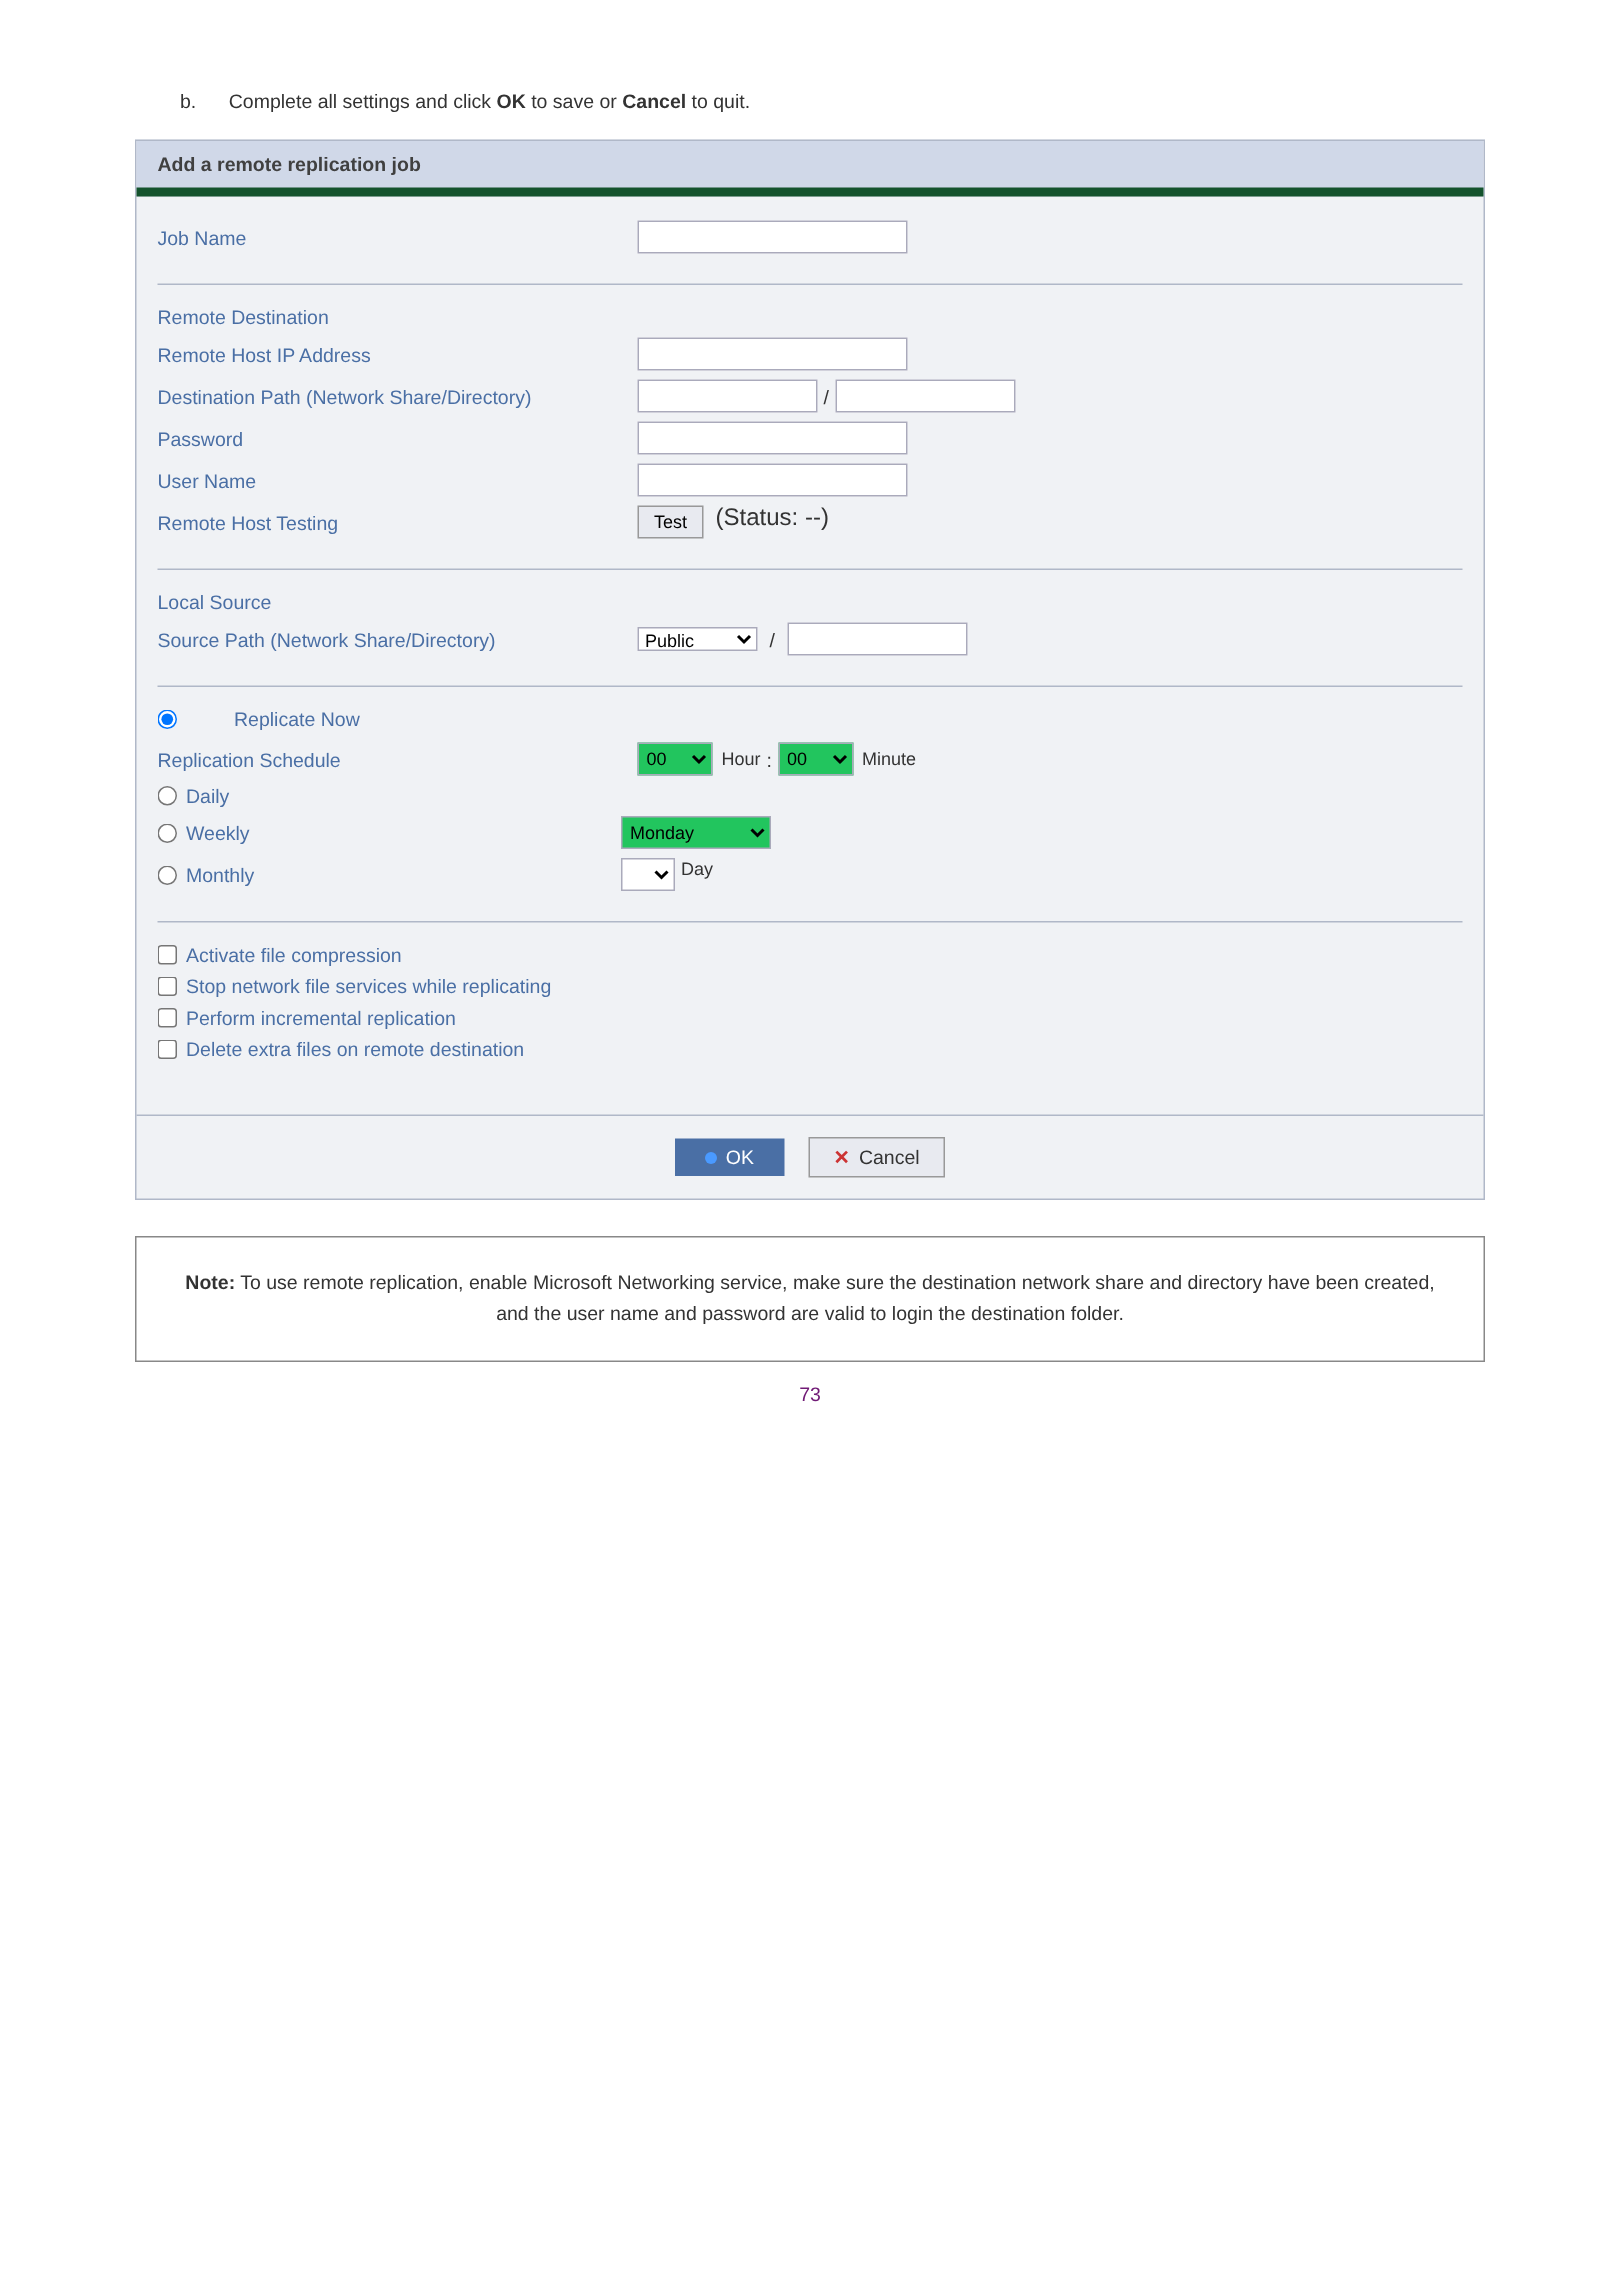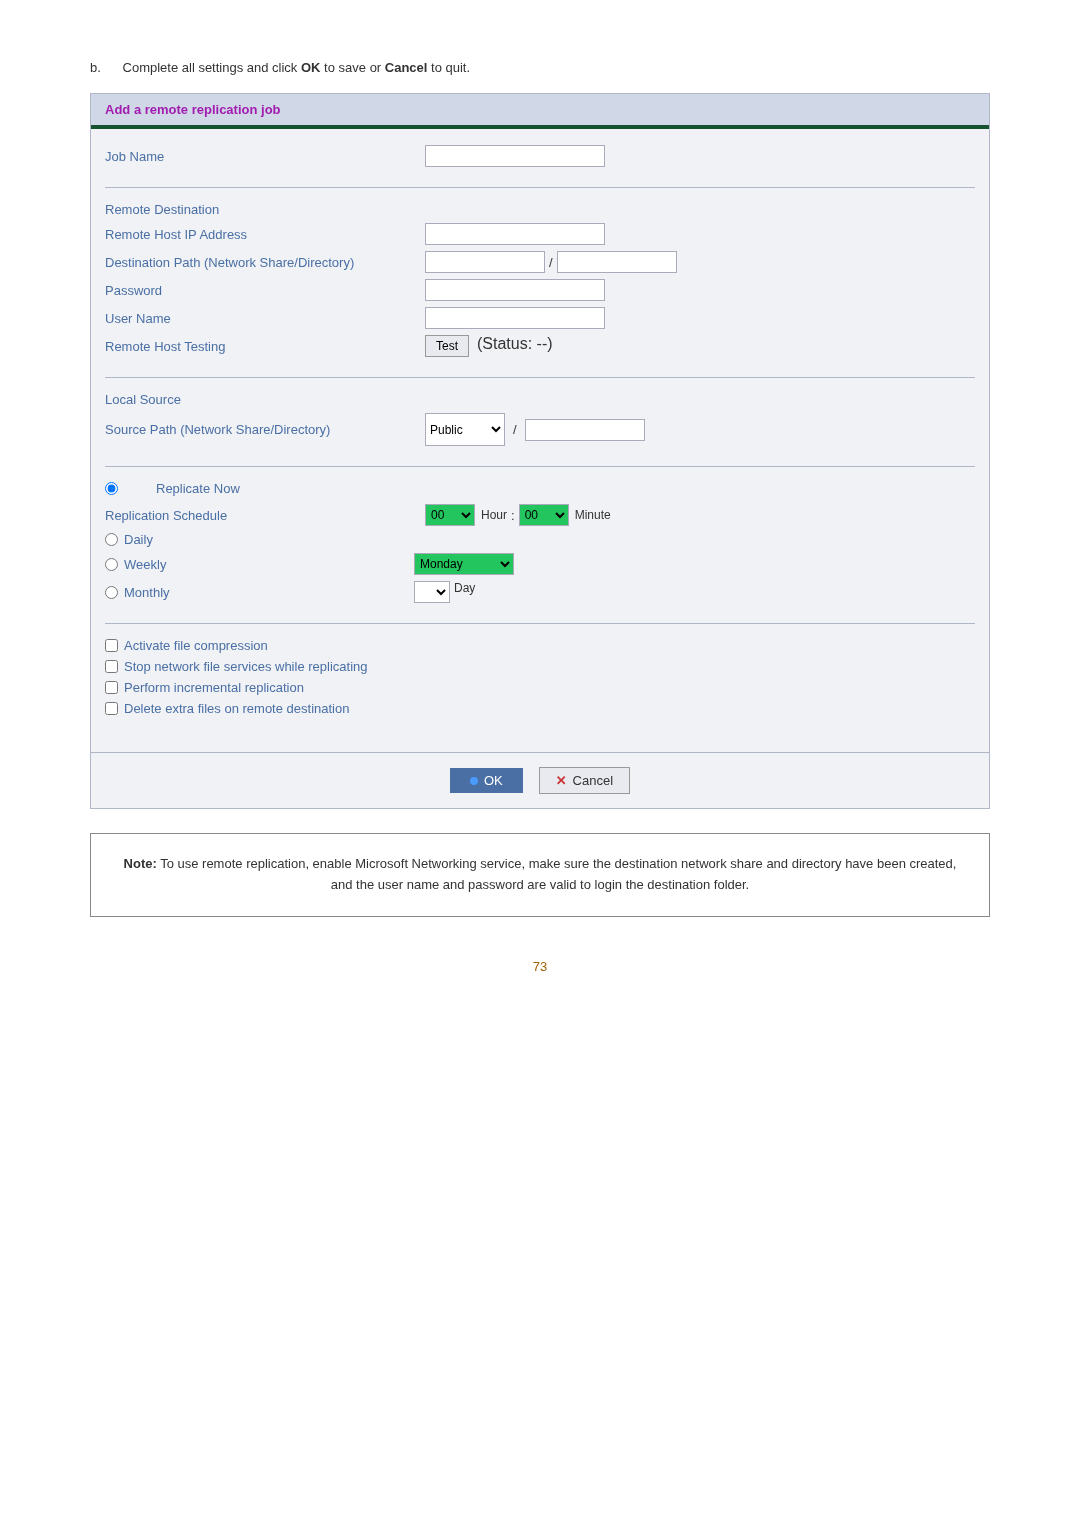--- a/index.html
+++ b/index.html
@@ -18,40 +18,41 @@
 
     .page-content {
       width: 100%;
       max-width: 900px;
     }
 
     .intro-text {
       font-size: 13px;
       color: #333;
       margin-bottom: 18px;
+      margin-left: 30px;
     }
 
     .intro-text strong {
       font-weight: bold;
     }
 
     .form-panel {
       border: 1px solid #b0b8c8;
       background: #f0f2f5;
       padding: 0;
       margin-bottom: 24px;
     }
 
     .panel-title {
       background: #d0d8e8;
       padding: 8px 14px;
       font-size: 13px;
       font-weight: bold;
-      color: #a21caf;
-      border-bottom: 4px solid #14532d;
+      color: #404040;
+      border-bottom: 6px solid #14532d;
     }
 
     .panel-body {
       padding: 16px 14px;
     }
 
     .form-section {
       border-bottom: 1px solid #b0b8c8;
       padding-bottom: 14px;
       margin-bottom: 14px;
@@ -270,33 +271,33 @@
       color: #333;
       line-height: 1.6;
     }
 
     .note-box strong {
       font-weight: bold;
     }
 
     .page-number {
       text-align: center;
-      margin-top: 42px;
-      font-size: 13px;
-      color: #a16207;
+      margin-top: 14px;
+      font-size: 13px;
+      color: #701a75;
     }
 
     .source-select-wrap {
       display: flex;
       align-items: center;
       gap: 4px;
     }
 
     .source-select {
-      height: 33px;
+      height: 16px;
       border: 1px solid #aab;
       background: #ffffff;
       font-size: 12px;
       width: 80px;
     }
 
     .day-wrap {
       display: flex;
       align-items: flex-start;
       gap: 4px;

